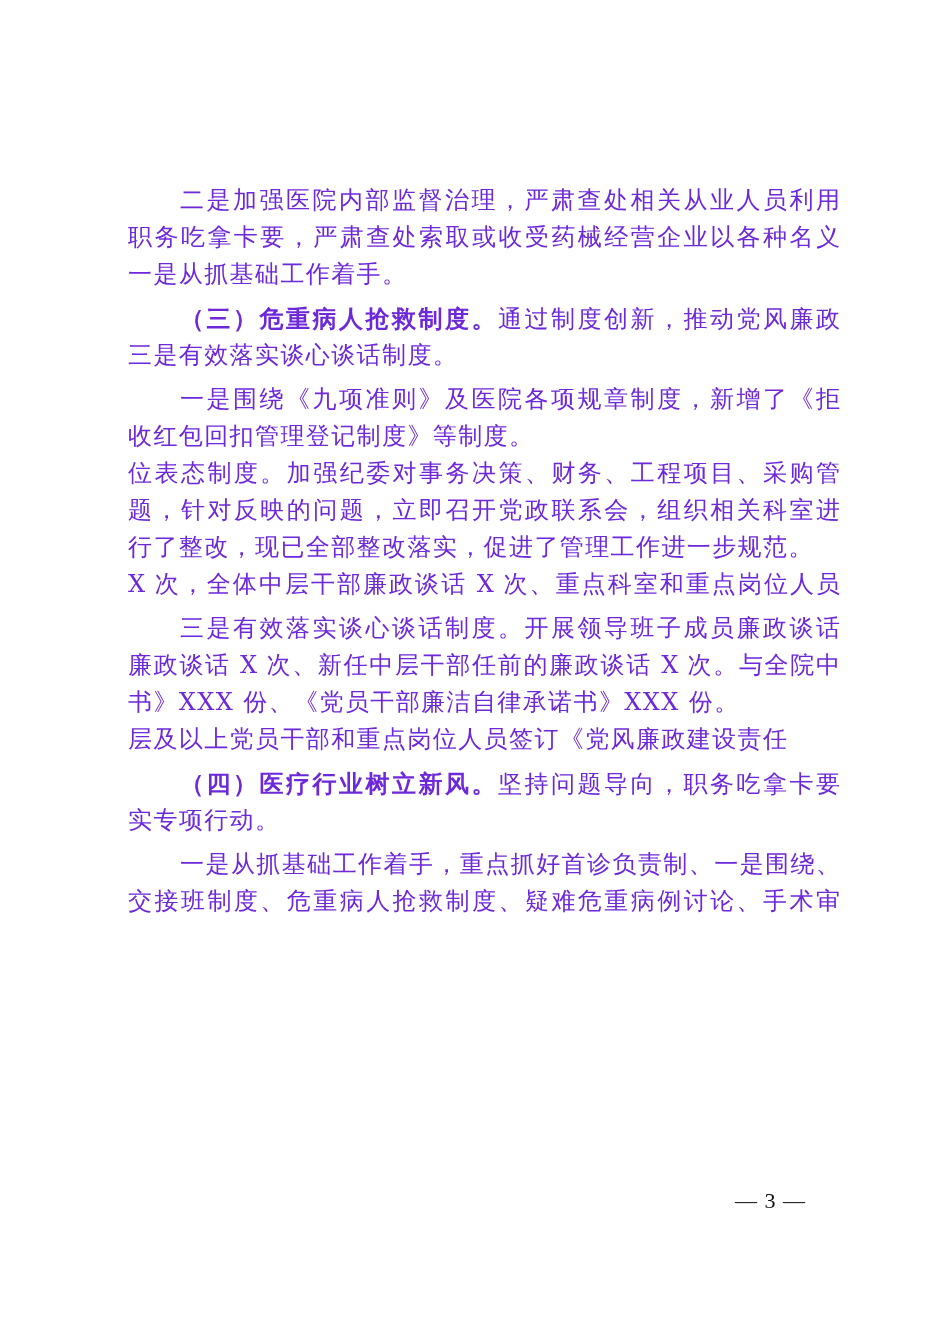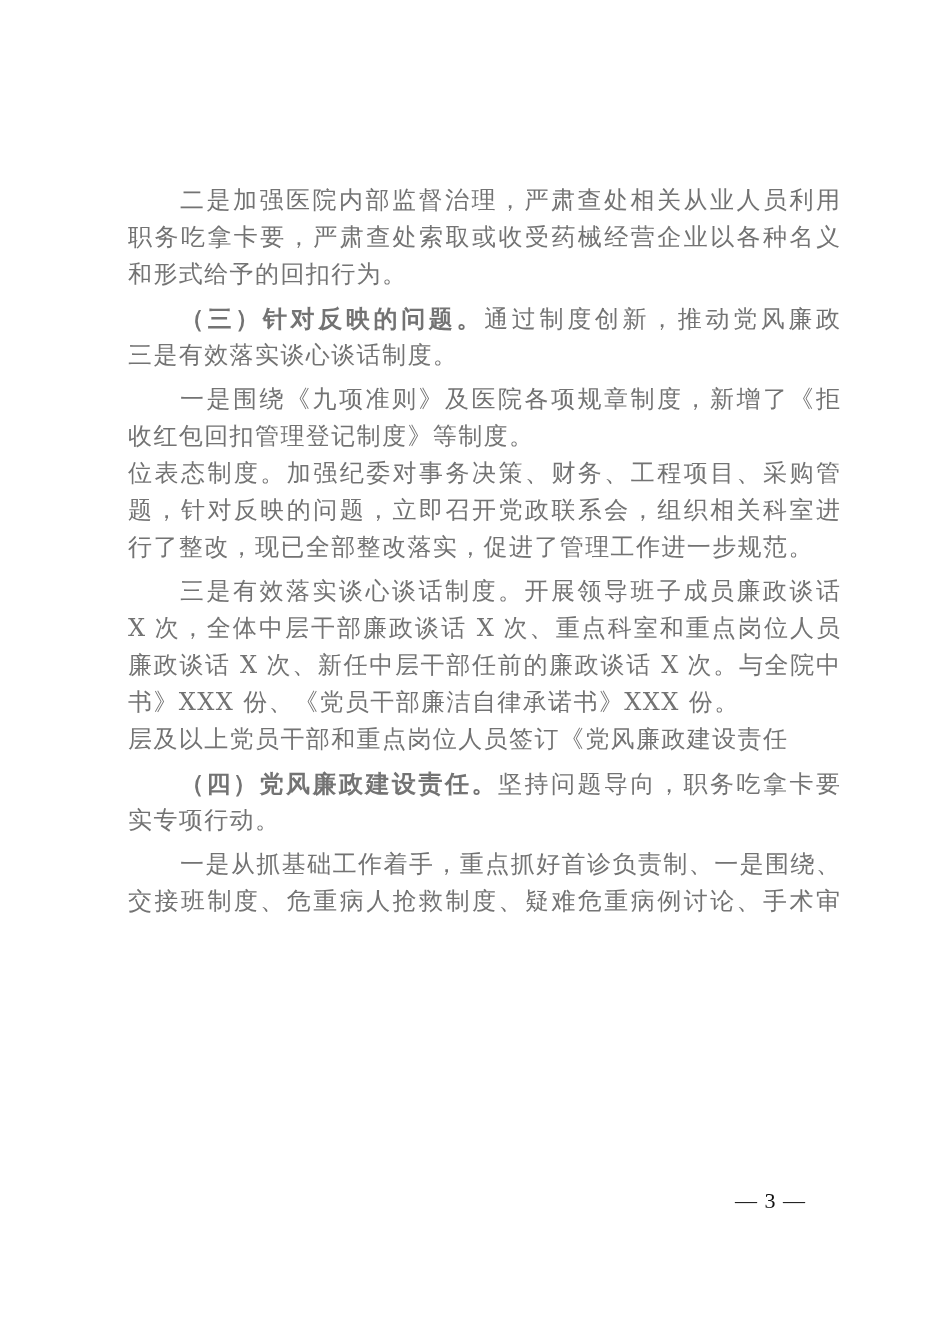--- a/index.html
+++ b/index.html
@@ -7,21 +7,21 @@
     .page {
       position: absolute; left: 0; top: 0; width: 950px; height: 1344px; background: #ffffff;
     }
     .content {
       position: absolute;
       left: 128px;
       top: 182px;
       width: 712px;
       font-family: "DejaVu Serif", "Liberation Serif", serif;
       font-size: 24px;
-      color: #737373;
+      color: #6d28d9;
     }
     .line {
       display: block;
       height: 37px;
       line-height: 37px;
       white-space: nowrap;
       letter-spacing: 1.4px;
     }
     .line.indent { padding-left: 52px; }
     .line.justify { text-align: justify; text-align-last: justify; letter-spacing: 0; }
@@ -39,49 +39,49 @@
   </style>
 </head>
 <body>
 
 <div class="page">
   <div class="content">
 
     <div>
       <span class="line indent justify">二是加强医院内部监督治理，严肃查处相关从业人员利用</span>
       <span class="line justify">职务吃拿卡要，严肃查处索取或收受药械经营企业以各种名义</span>
-      <span class="line">和形式给予的回扣行为。</span>
+      <span class="line">一是从抓基础工作着手。</span>
     </div>
 
     <div class="gap-before-wrap">
-      <span class="line indent justify gap-before"><span class="heading">（三）针对反映的问题。</span><span>通过制度创新，推动党风廉政</span></span>
+      <span class="line indent justify gap-before"><span class="heading">（三）危重病人抢救制度。</span><span>通过制度创新，推动党风廉政</span></span>
       <span class="line">三是有效落实谈心谈话制度。</span>
     </div>
 
     <div>
       <span class="line indent justify gap-before">一是围绕《九项准则》及医院各项规章制度，新增了《拒</span>
       <span class="line">收红包回扣管理登记制度》等制度。</span>
     </div>
 
     <div>
       <span class="line justify">位表态制度。加强纪委对事务决策、财务、工程项目、采购管</span>
       <span class="line justify">题，针对反映的问题，立即召开党政联系会，组织相关科室进</span>
       <span class="line">行了整改，现已全部整改落实，促进了管理工作进一步规范。</span>
     </div>
 
     <div>
+      <span class="line justify">X 次，全体中层干部廉政谈话 X 次、重点科室和重点岗位人员</span>
       <span class="line indent justify gap-before">三是有效落实谈心谈话制度。开展领导班子成员廉政谈话</span>
-      <span class="line justify">X 次，全体中层干部廉政谈话 X 次、重点科室和重点岗位人员</span>
       <span class="line justify">廉政谈话 X 次、新任中层干部任前的廉政谈话 X 次。与全院中</span>
       <span class="line">书》XXX 份、《党员干部廉洁自律承诺书》XXX 份。</span>
       <span class="line">层及以上党员干部和重点岗位人员签订《党风廉政建设责任</span>
     </div>
 
     <div>
-      <span class="line indent justify gap-before"><span class="heading">（四）党风廉政建设责任。</span><span>坚持问题导向，职务吃拿卡要</span></span>
+      <span class="line indent justify gap-before"><span class="heading">（四）医疗行业树立新风。</span><span>坚持问题导向，职务吃拿卡要</span></span>
       <span class="line">实专项行动。</span>
     </div>
 
     <div>
       <span class="line indent justify gap-before">一是从抓基础工作着手，重点抓好首诊负责制、一是围绕、</span>
       <span class="line justify">交接班制度、危重病人抢救制度、疑难危重病例讨论、手术审</span>
     </div>
 
   </div>
 

